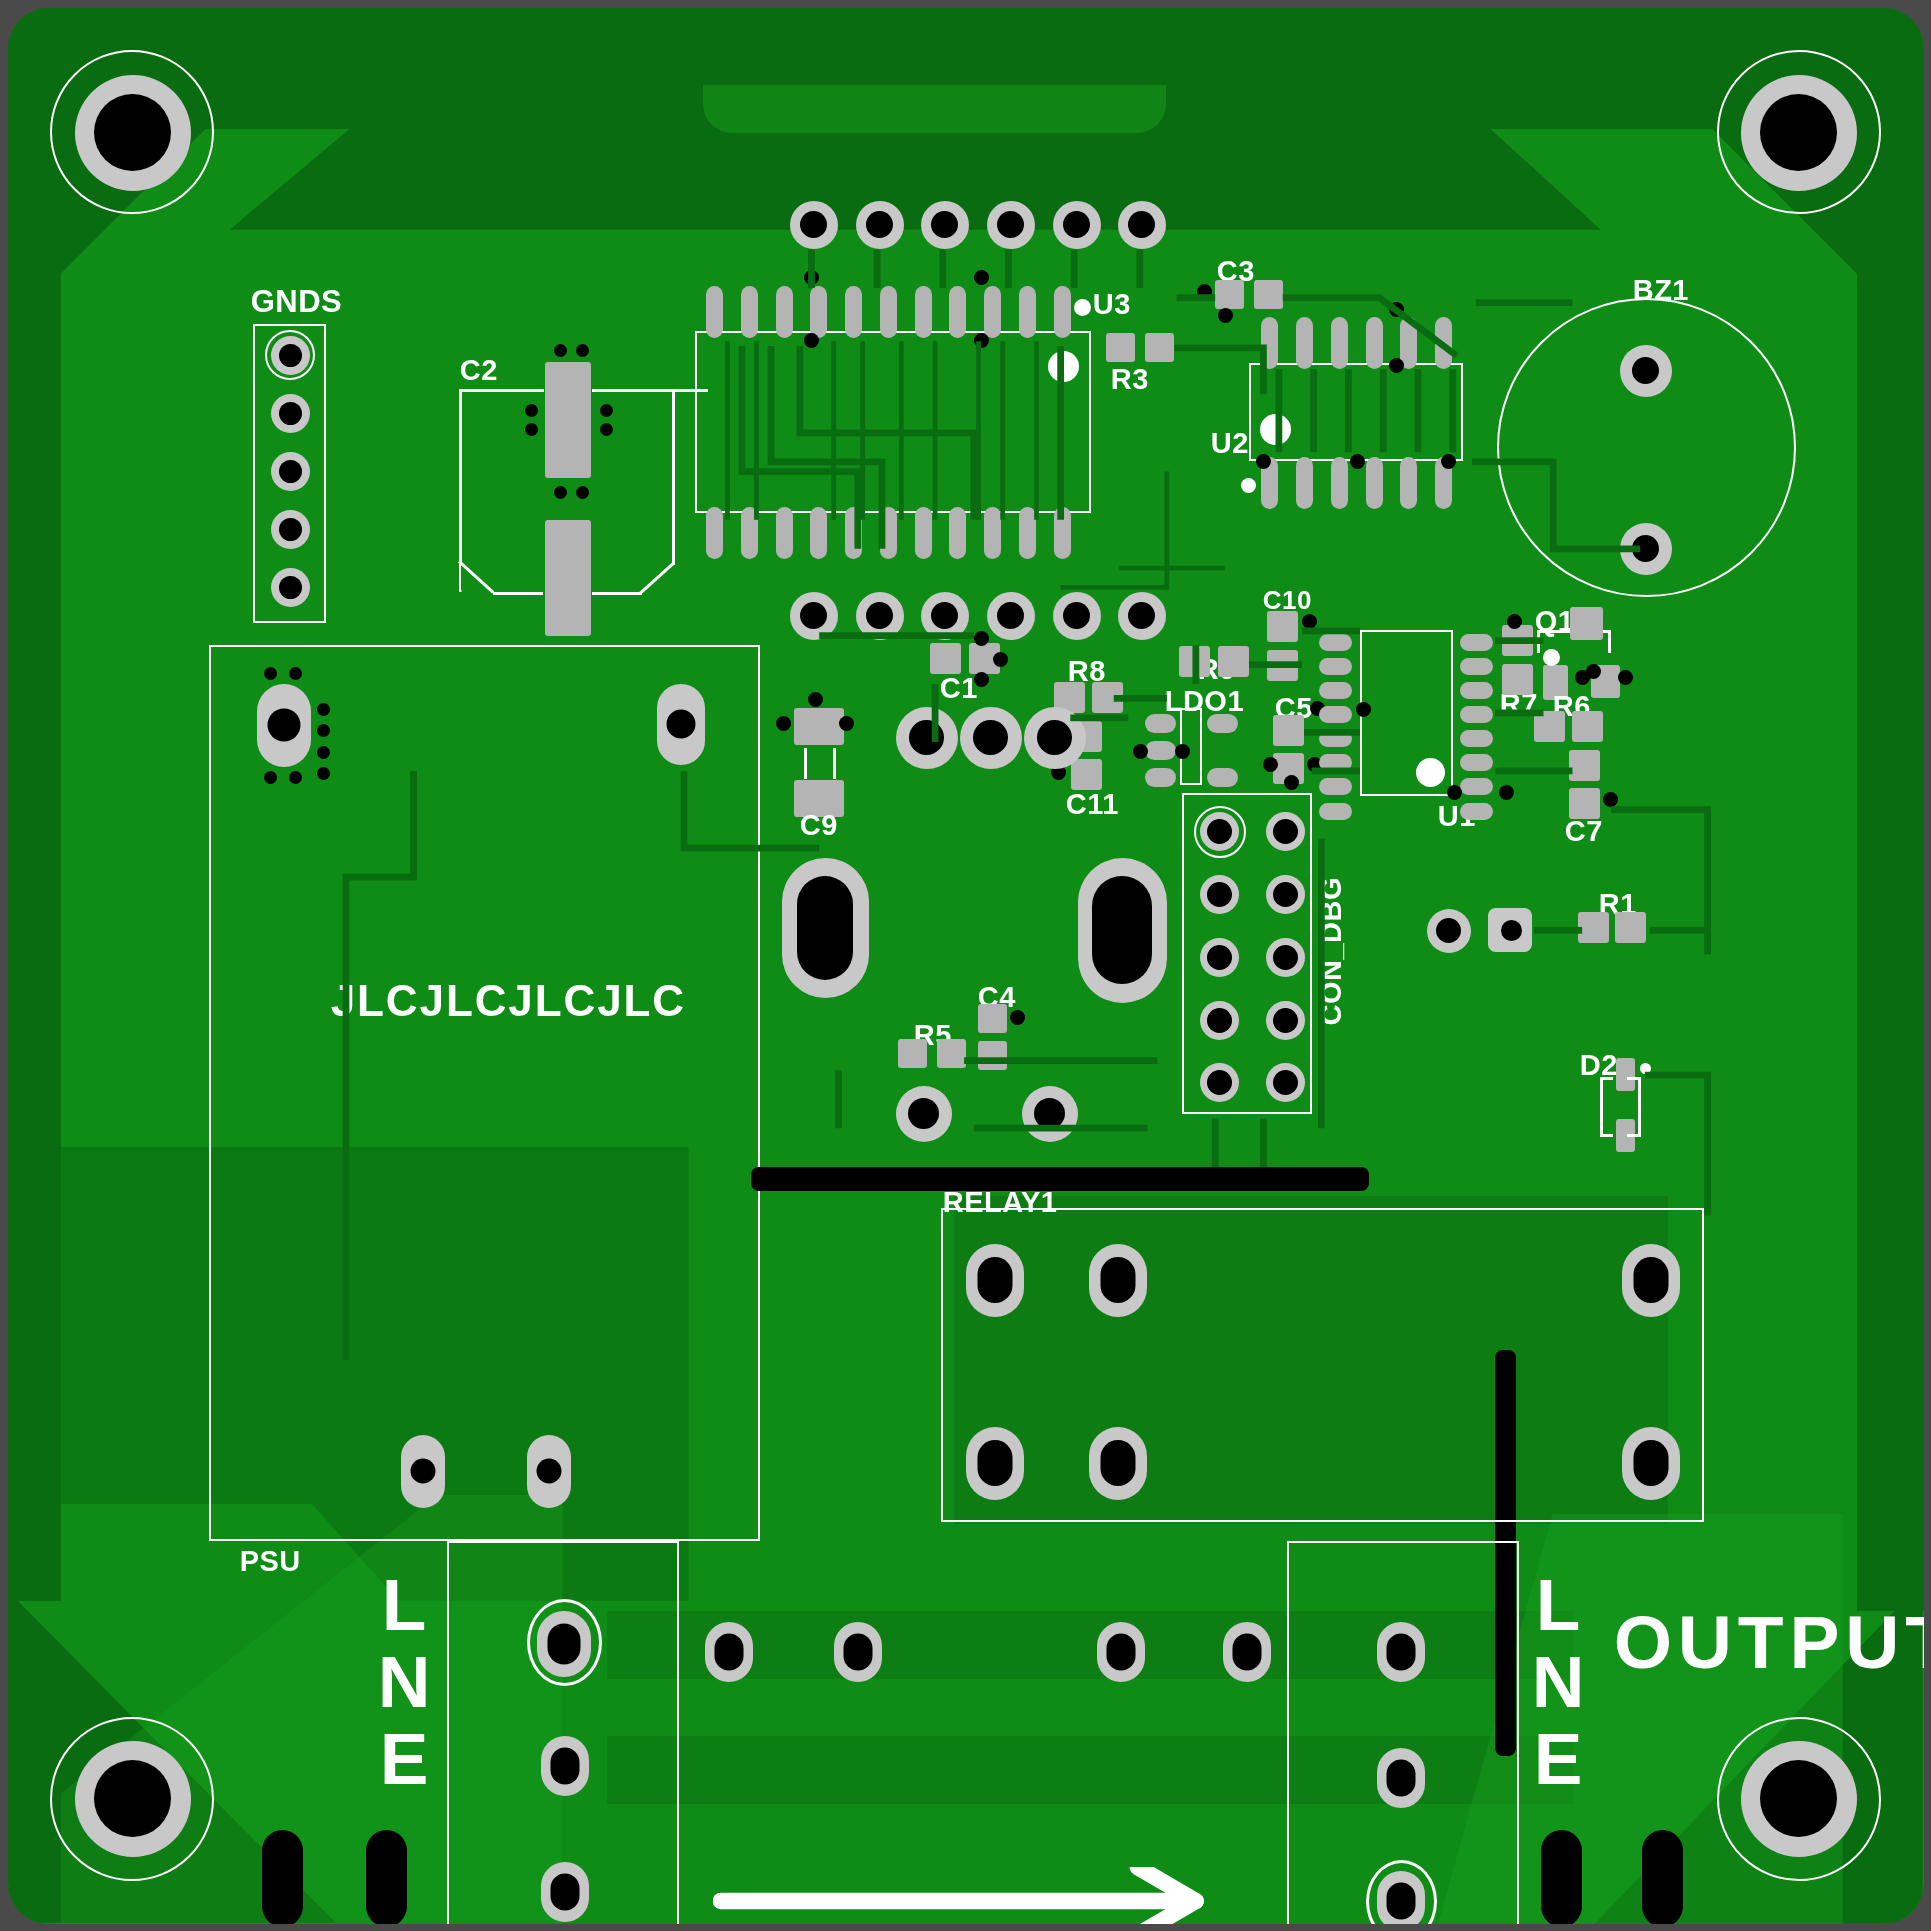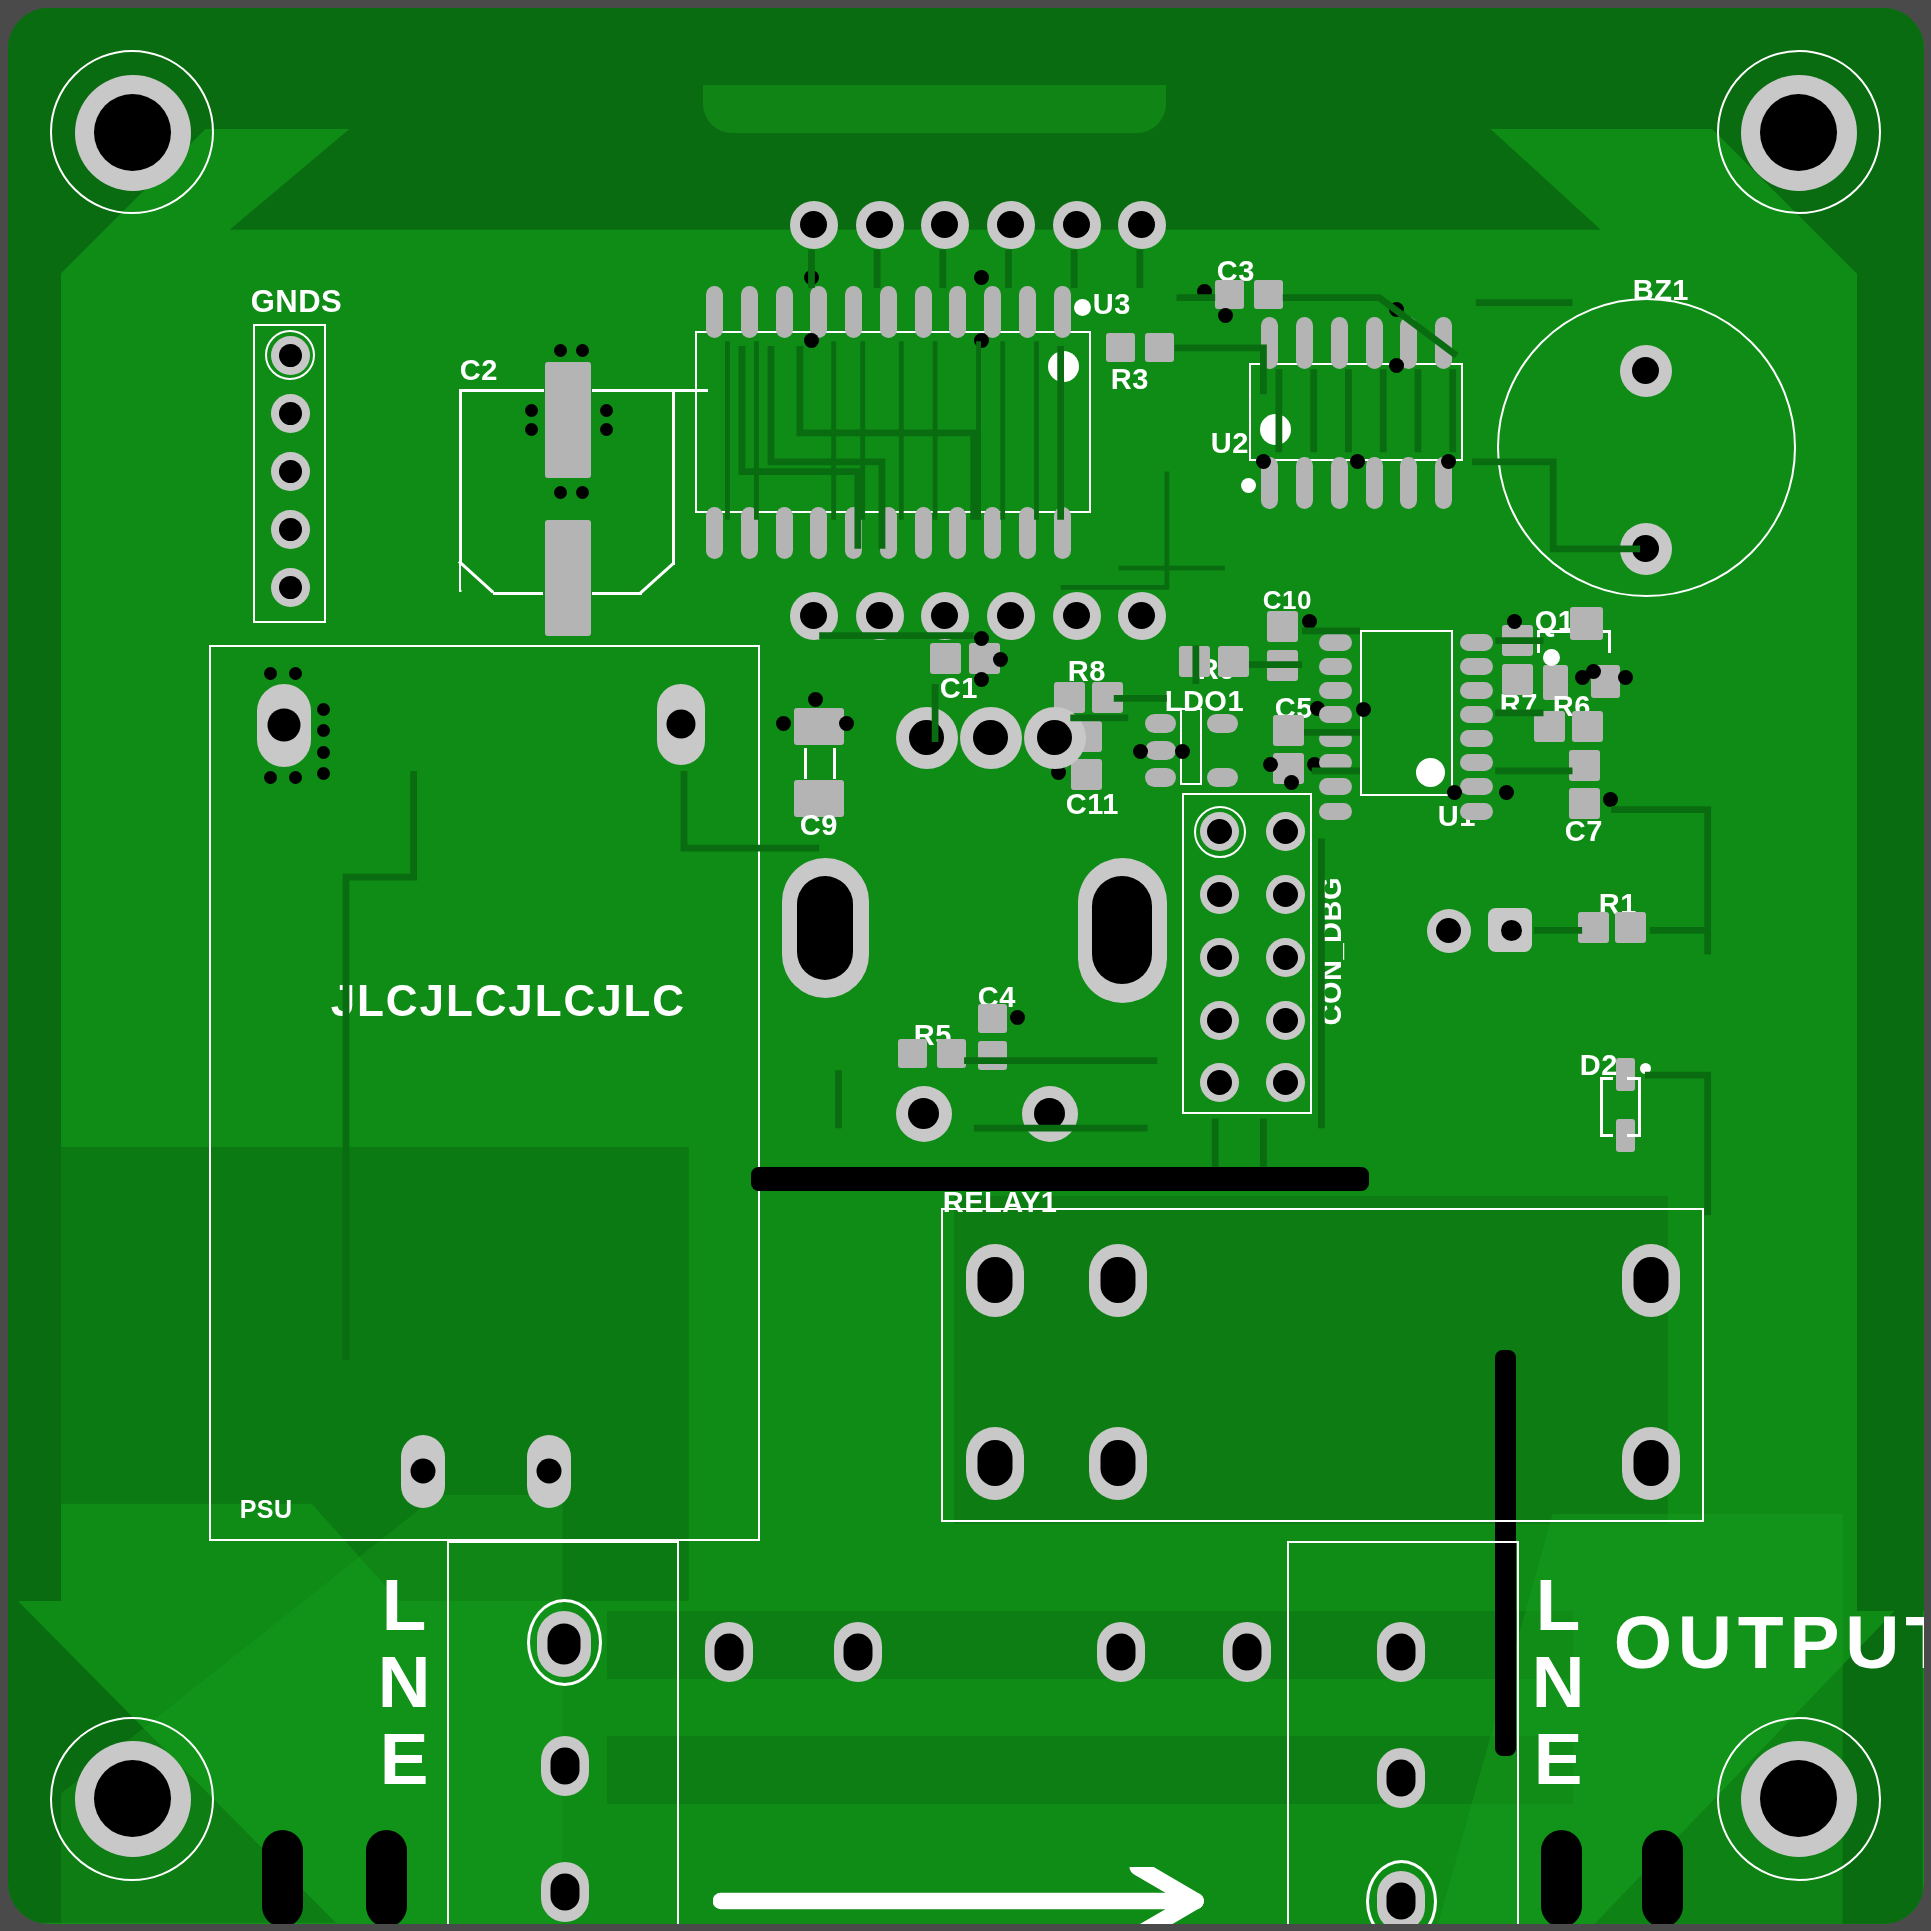--- a/index.html
+++ b/index.html
@@ -223,21 +223,21 @@
     <div class="silk" style="left:1625px;top:268px;font-size:29px;">BZ1</div>
     <div class="ring" style="left:1489px;top:290px;width:299px;height:299px;border-width:2.9px;"></div>
     <div class="th" style="left:1612px;top:337px;width:52px;height:52px;">
         <i style="width:27px;height:27px;"></i>
       </div>
     <div class="th" style="left:1612px;top:515px;width:52px;height:52px;">
         <i style="width:27px;height:27px;"></i>
       </div>
 
     <div class="silkbox" style="left:201px;top:637px;width:551px;height:896px;"></div>
-    <div class="silk" style="left:232px;top:1489px;font-size:25px;">PSU</div>
+    <div class="silk" style="left:232px;top:1539px;font-size:29px;">PSU</div>
     <div class="silk" style="left:323px;top:971px;font-size:44px;letter-spacing:1.9px;">JLCJLCJLCJLC</div>
 
     <div class="tho" style="left:249px;top:676px;width:54px;height:83px;border-radius:27px;">
         <i style="width:33px;height:33px;"></i>
       </div>
     <div class="tho" style="left:649px;top:676px;width:48px;height:81px;border-radius:24px;">
         <i style="width:29px;height:29px;"></i>
       </div>
     <div class="tho" style="left:393px;top:1427px;width:44px;height:73px;border-radius:22px;">
         <i style="width:25px;height:25px;"></i>

